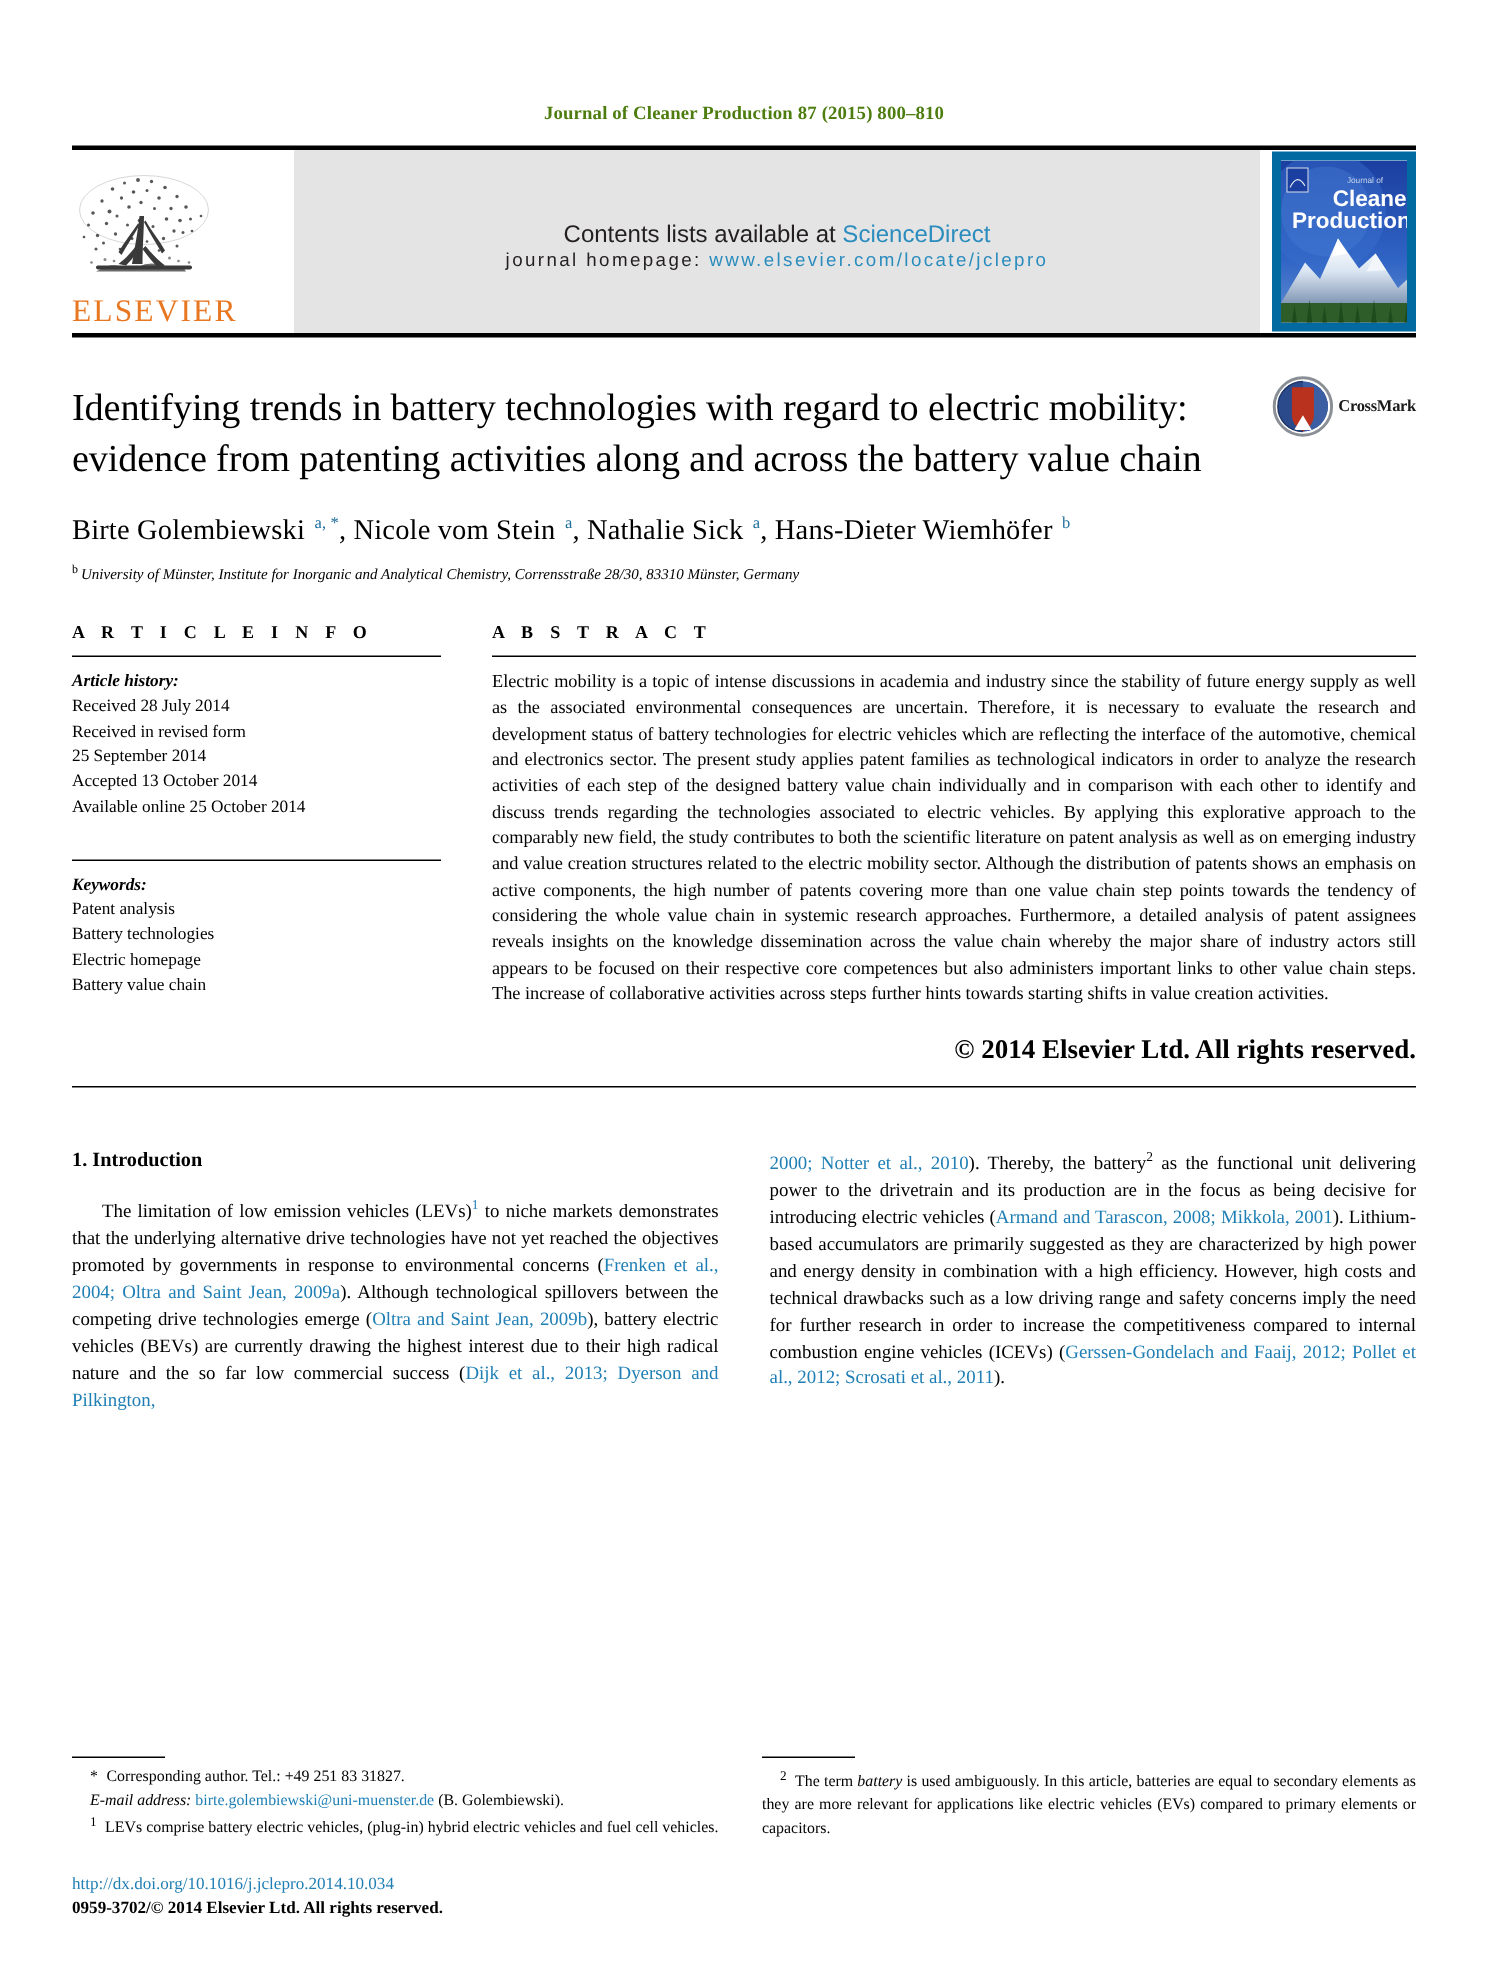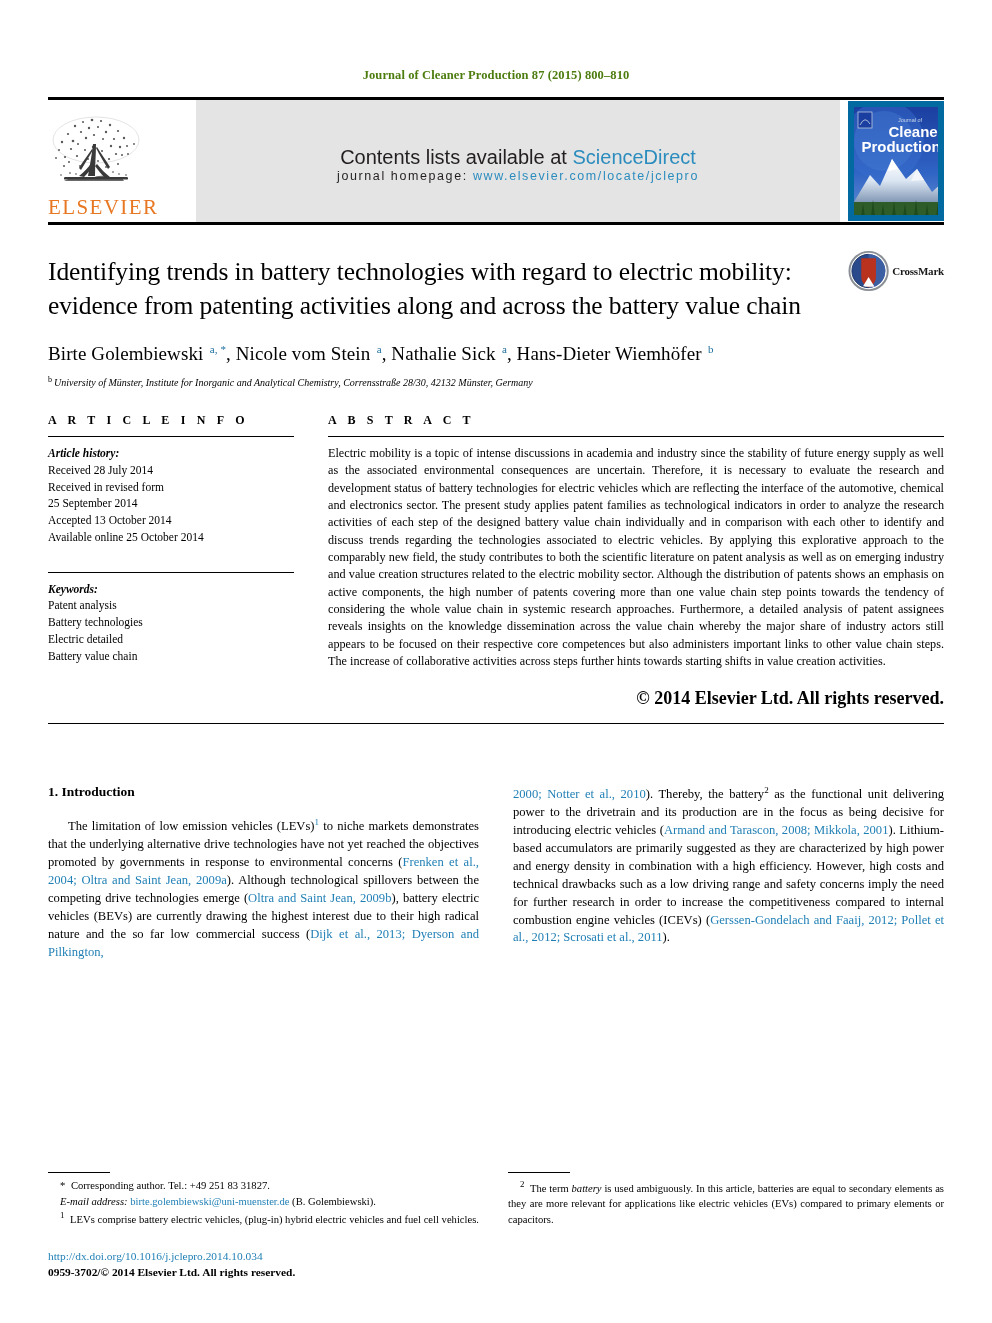--- a/index.html
+++ b/index.html
@@ -68,21 +68,21 @@
     flex: 1 1 auto;
     background: #e4e4e4;
     display: flex;
     flex-direction: column;
     align-items: center;
     justify-content: center;
     position: relative;
   }
   .contents-line {
     font-family: "Liberation Sans", sans-serif;
-    font-size: 20px;
+    font-size: 16px;
     color: #231f20;
     margin-top: 6px;
   }
   .contents-line .sd {
     color: #2b8cbe;
   }
   .journal-title {
     font-family: "Liberation Serif", serif;
     font-size: 31px;
     color: #231f20;
@@ -233,21 +233,20 @@
 
   
   .body-cols {
     display: flex;
     gap: 34px;
     margin-top: 40px;
   }
   .bcol {
     flex: 1 1 0;
     width: 0;
-    margin-top: 20px;
   }
   .sect-title {
     font-family: "Liberation Serif", serif;
     font-weight: bold;
     font-size: 13.5px;
     margin: 0 0 16px 0;
   }
   .para {
     font-size: 12.6px;
     line-height: 1.42;
@@ -454,21 +453,21 @@
         <path d="M21 27 l6 10 h-12 Z" fill="#ffffff"></path>
         <path d="M21 4 a17 17 0 0 0 0 34" fill="none" stroke="#1f3568" stroke-width="1"></path>
       </svg>
       <span class="crossmark-label">CrossMark</span>
     </div>
 
     <div class="authors">Birte Golembiewski <sup>a, *</sup>, Nicole vom Stein <sup>a</sup>, Nathalie Sick <sup>a</sup>, Hans-Dieter Wiemhöfer <sup>b</sup></div>
 
     <div class="affils">
       <div class="affil-row">
-        <sup>b</sup><span>University of Münster, Institute for Inorganic and Analytical Chemistry, Corrensstraße 28/30, 42132 Münster, Germany</span>
+        <sup>b</sup><span>University of Münster, Institute for Inorganic and Analytical Chemistry, Corrensstraße 28/30, 83310 Münster, Germany</span>
       </div>
     </div>
   </div>
 
   <div class="info-abstract">
 
     <div class="col-info">
       <div class="sec-head">A R T I C L E   I N F O</div>
       <div class="thin-rule"></div>
       <div class="info-group">
@@ -478,21 +477,21 @@
         <div>25 September 2014</div>
         <div>Accepted 13 October 2014</div>
         <div>Available online 25 October 2014</div>
       </div>
       <div class="info-gap"></div>
       <div class="thin-rule"></div>
       <div class="info-group">
         <div class="lbl">Keywords:</div>
         <div>Patent analysis</div>
         <div>Battery technologies</div>
-        <div>Electric detailed</div>
+        <div>Electric homepage</div>
         <div>Battery value chain</div>
       </div>
     </div>
 
     <div class="col-abstract">
       <div class="sec-head">A B S T R A C T</div>
       <div class="thin-rule"></div>
       <div class="abstract-body">Electric mobility is a topic of intense discussions in academia and industry since the stability of future energy supply as well as the associated environmental consequences are uncertain. Therefore, it is necessary to evaluate the research and development status of battery technologies for electric vehicles which are reflecting the interface of the automotive, chemical and electronics sector. The present study applies patent families as technological indicators in order to analyze the research activities of each step of the designed battery value chain individually and in comparison with each other to identify and discuss trends regarding the technologies associated to electric vehicles. By applying this explorative approach to the comparably new field, the study contributes to both the scientific literature on patent analysis as well as on emerging industry and value creation structures related to the electric mobility sector. Although the distribution of patents shows an emphasis on active components, the high number of patents covering more than one value chain step points towards the tendency of considering the whole value chain in systemic research approaches. Furthermore, a detailed analysis of patent assignees reveals insights on the knowledge dissemination across the value chain whereby the major share of industry actors still appears to be focused on their respective core competences but also administers important links to other value chain steps. The increase of collaborative activities across steps further hints towards starting shifts in value creation activities.</div>
       <div class="copyright">© 2014 Elsevier Ltd. All rights reserved.</div>
     </div>

